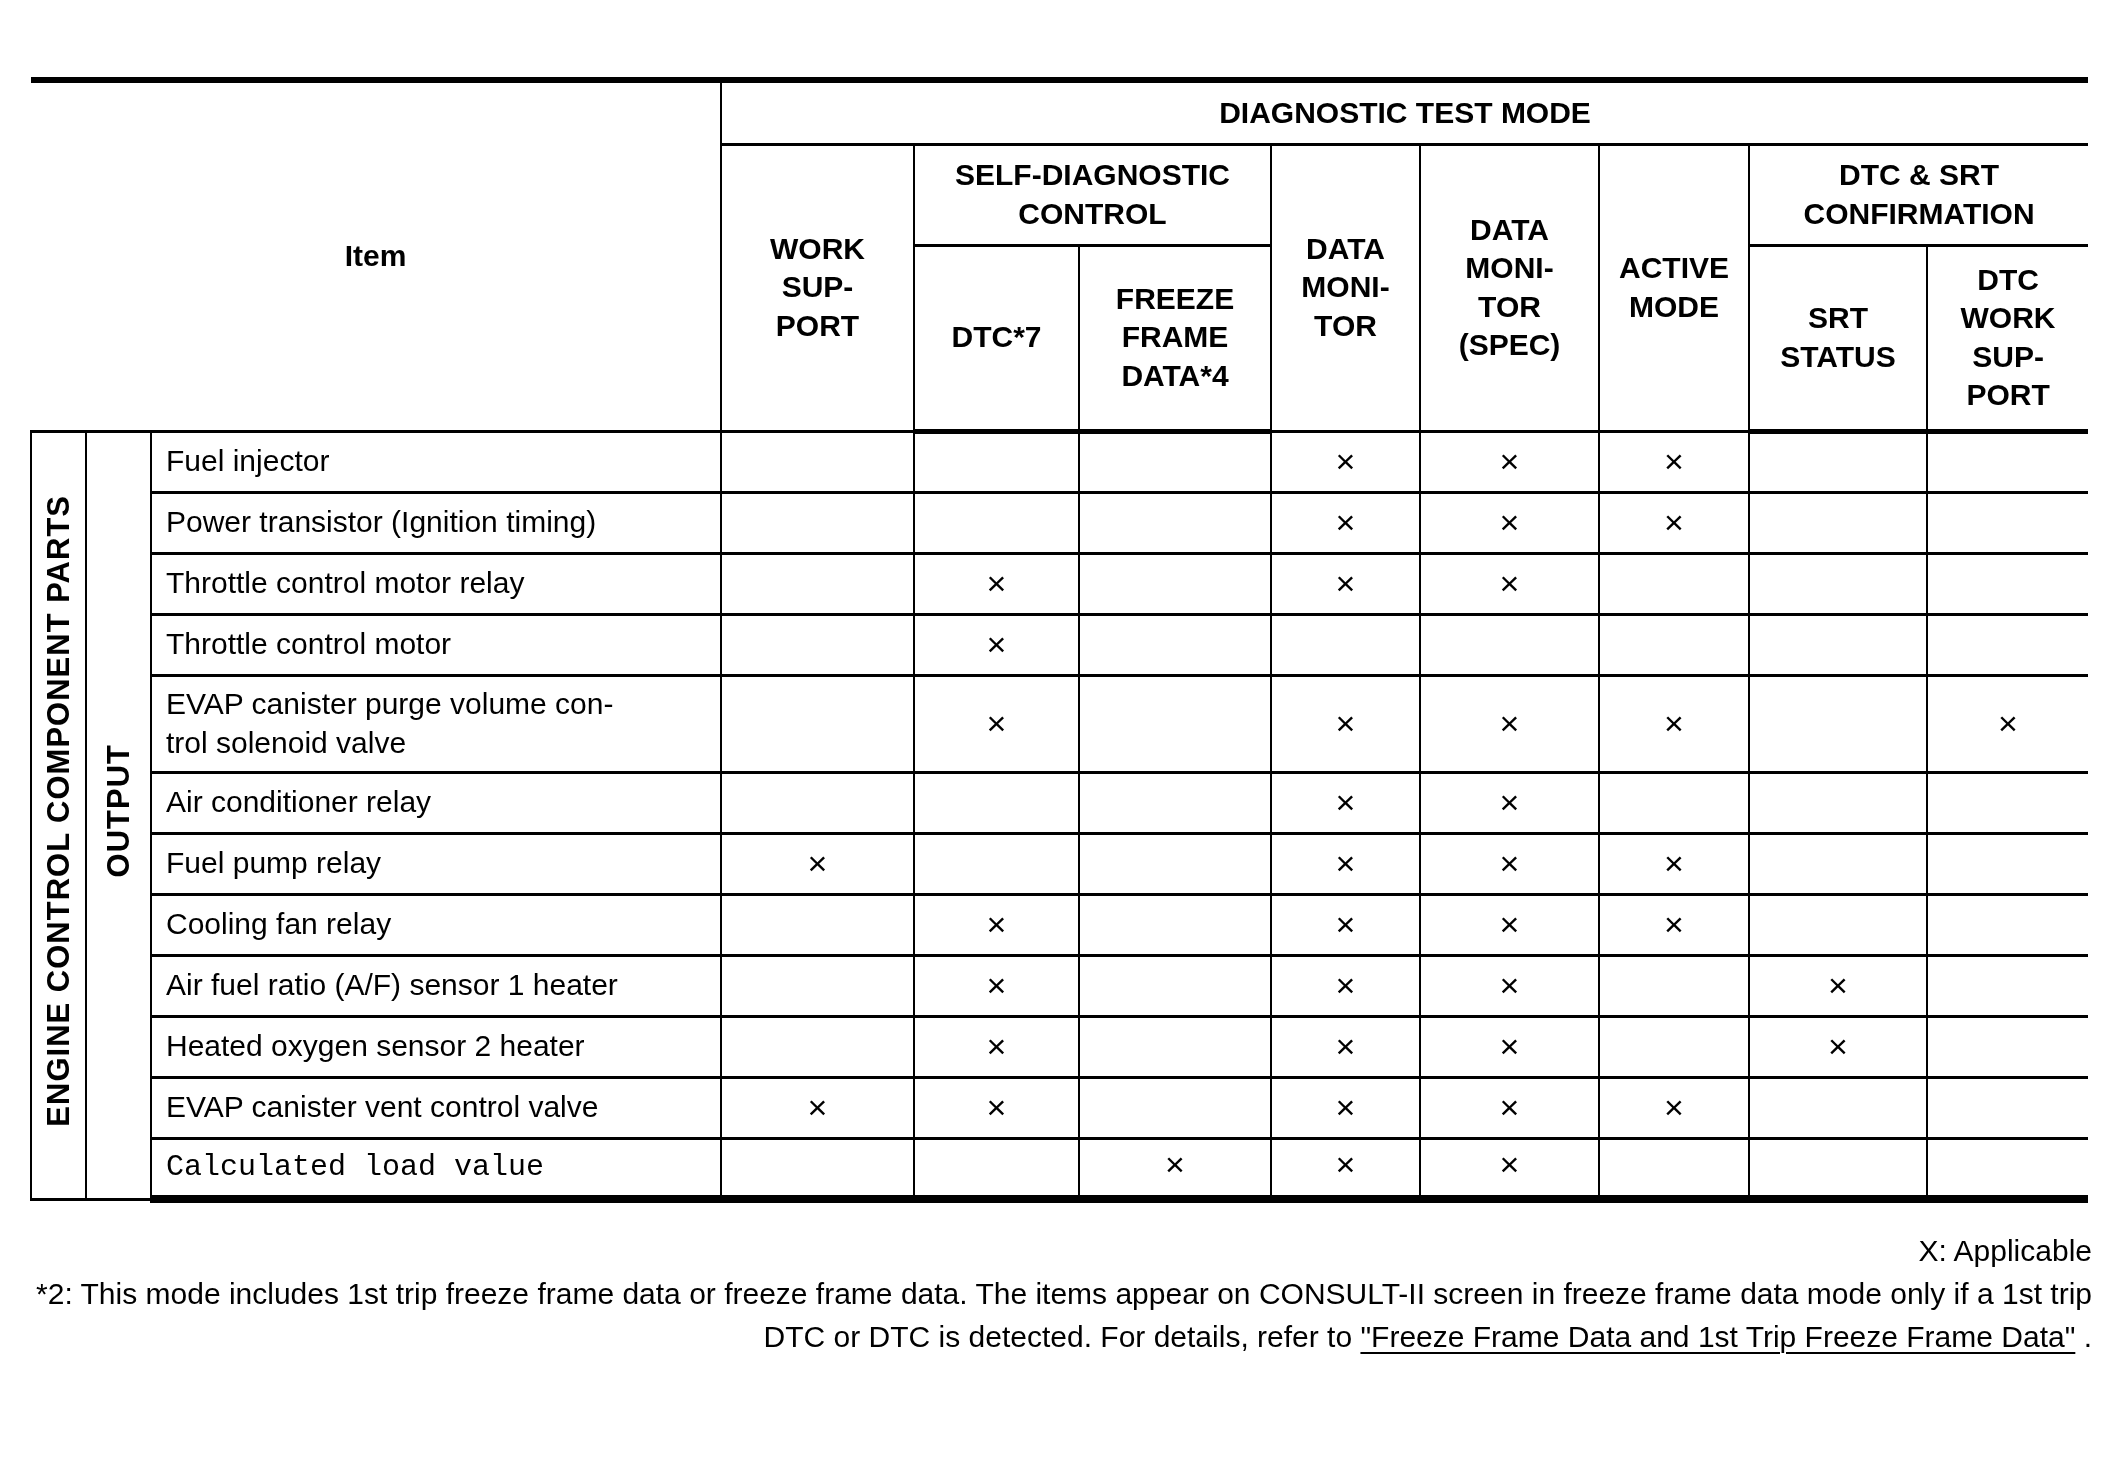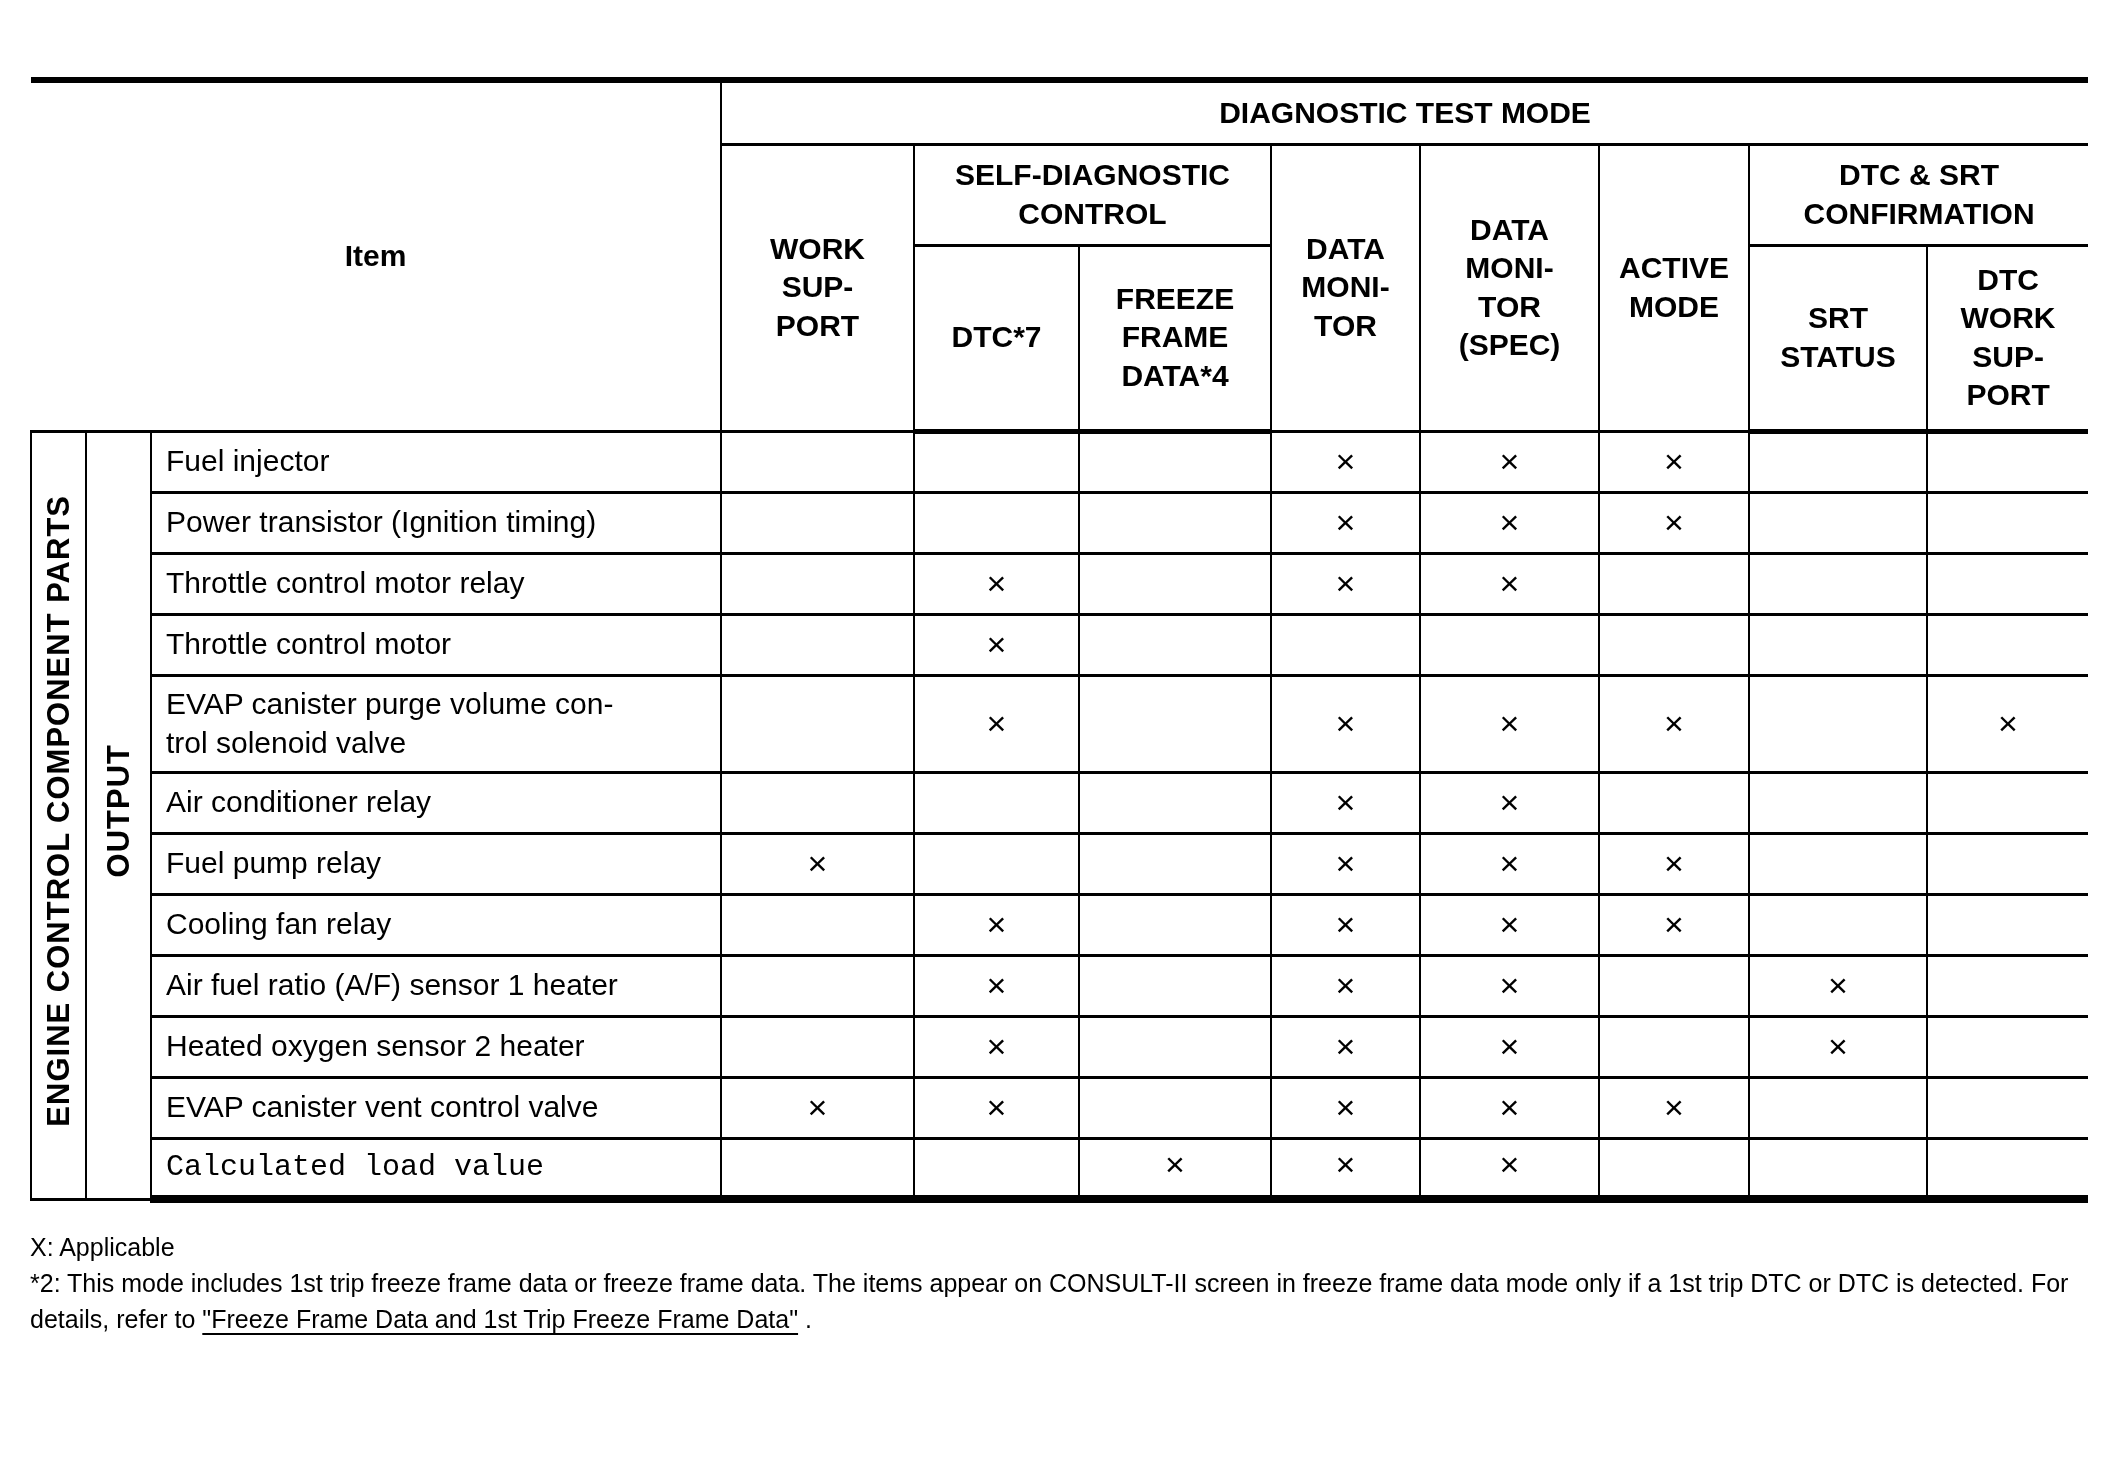--- a/index.html
+++ b/index.html
@@ -50,23 +50,24 @@
     writing-mode:vertical-rl;
     transform:rotate(180deg);
     font-weight:bold;
     font-size:31px;
     letter-spacing:1px;
     white-space:nowrap;
   }
   .notes{
     margin:26px 0 0 30px;
     width:2062px;
-    font-size:25px;
+    font-size:30px;
     line-height:1.44;
     white-space:normal;
+    text-align:right;
   }
   .notes p{margin:0;}
   .ref-link{
     text-decoration:underline;
     text-decoration-thickness:2px;
     text-underline-offset:5px;
   }
 </style>
 </head>
 <body>

